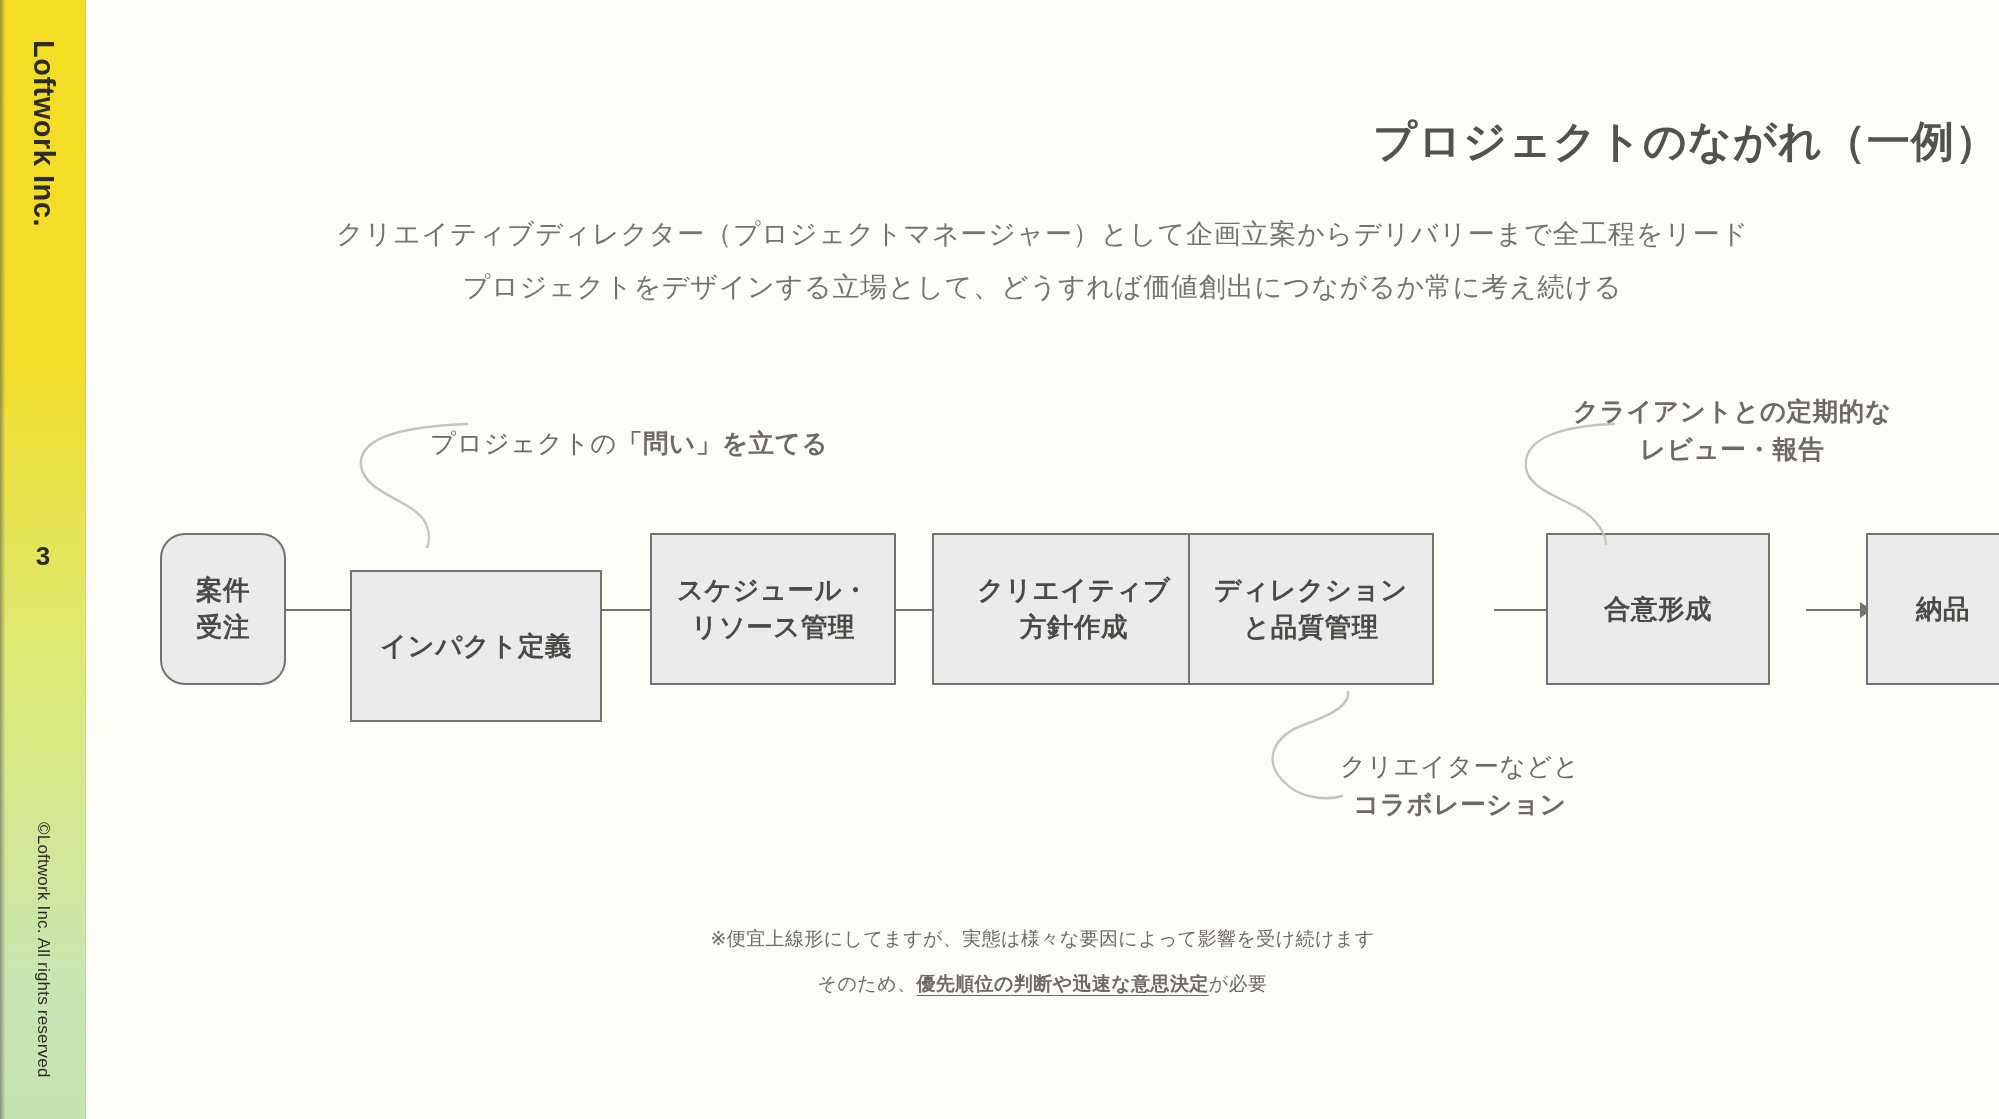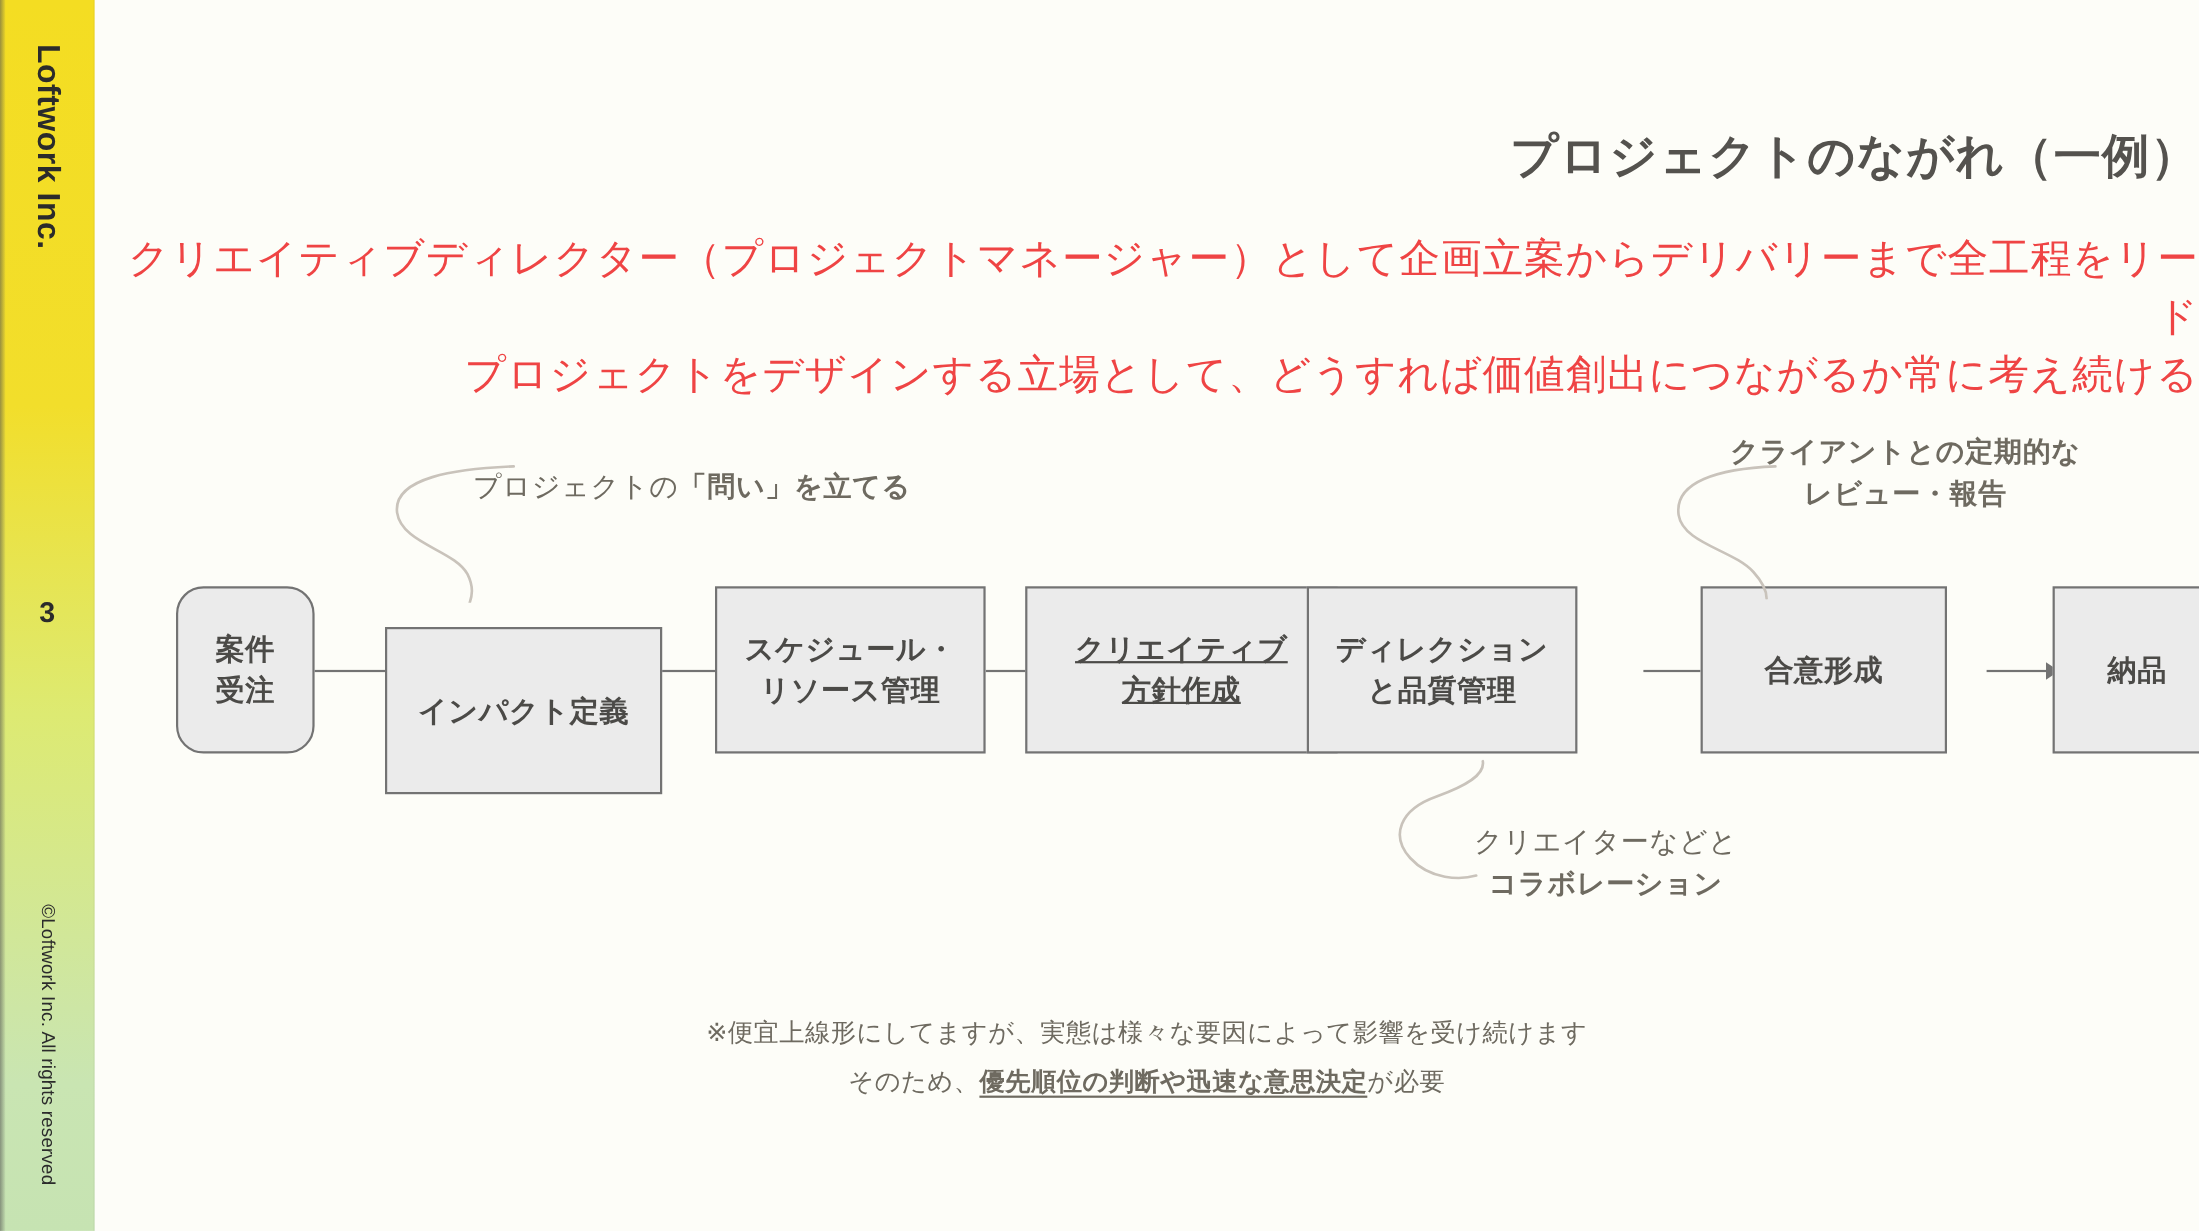--- a/index.html
+++ b/index.html
@@ -78,23 +78,23 @@
     font-size: 43px;
     font-weight: 700;
     color: #54524e;
     letter-spacing: 1px;
   }
   #subtitle {
     position: absolute;
     left: 86px;
     right: 0;
     top: 208px;
-    text-align: right;
-    color: #ef4444;
-    font-size: 37px;
+    text-align: center;
+    color: #737373;
+    font-size: 27px;
     font-weight: 400;
     line-height: 53px;
     letter-spacing: 0.8px;
   }
 
   
   #flow {
     position: absolute;
     left: 160px;
     top: 533px;
@@ -155,21 +155,21 @@
   #squiggle-3 { left: 1262px; top: 690px; }
 
   
   #footnote {
     position: absolute;
     left: 86px;
     right: 0;
     top: 916px;
     text-align: center;
     color: #6e6a60;
-    font-size: 23px;
+    font-size: 19px;
     line-height: 45px;
     letter-spacing: 0.4px;
   }
   #footnote .em {
     font-weight: 700;
     text-decoration: underline;
     text-underline-offset: 5px;
   }
 </style>
 </head>
@@ -202,21 +202,21 @@
     <div class="arrowhead" style="left:1700px;"></div>
 
     <div class="node" style="left:0px; width:126px;border-radius:25px;">案件
 受注</div>
 
     <div class="node" style="left:190px; width:252px;margin-top:37px;">インパクト定義</div>
 
     <div class="node" style="left:490px; width:246px;">スケジュール・
 リソース管理</div>
 
-    <div class="node" style="left:772px; width:284px;text-decoration:underline;">クリエイティブ
+    <div class="node" style="left:772px; width:284px;">クリエイティブ
 方針作成</div>
 
     <div class="node" style="left:1028px; width:246px;">ディレクション
 と品質管理</div>
 
     <div class="node" style="left:1386px; width:224px;">合意形成</div>
 
     <div class="node" style="left:1706px; width:154px;">納品</div>
   </div>
 

